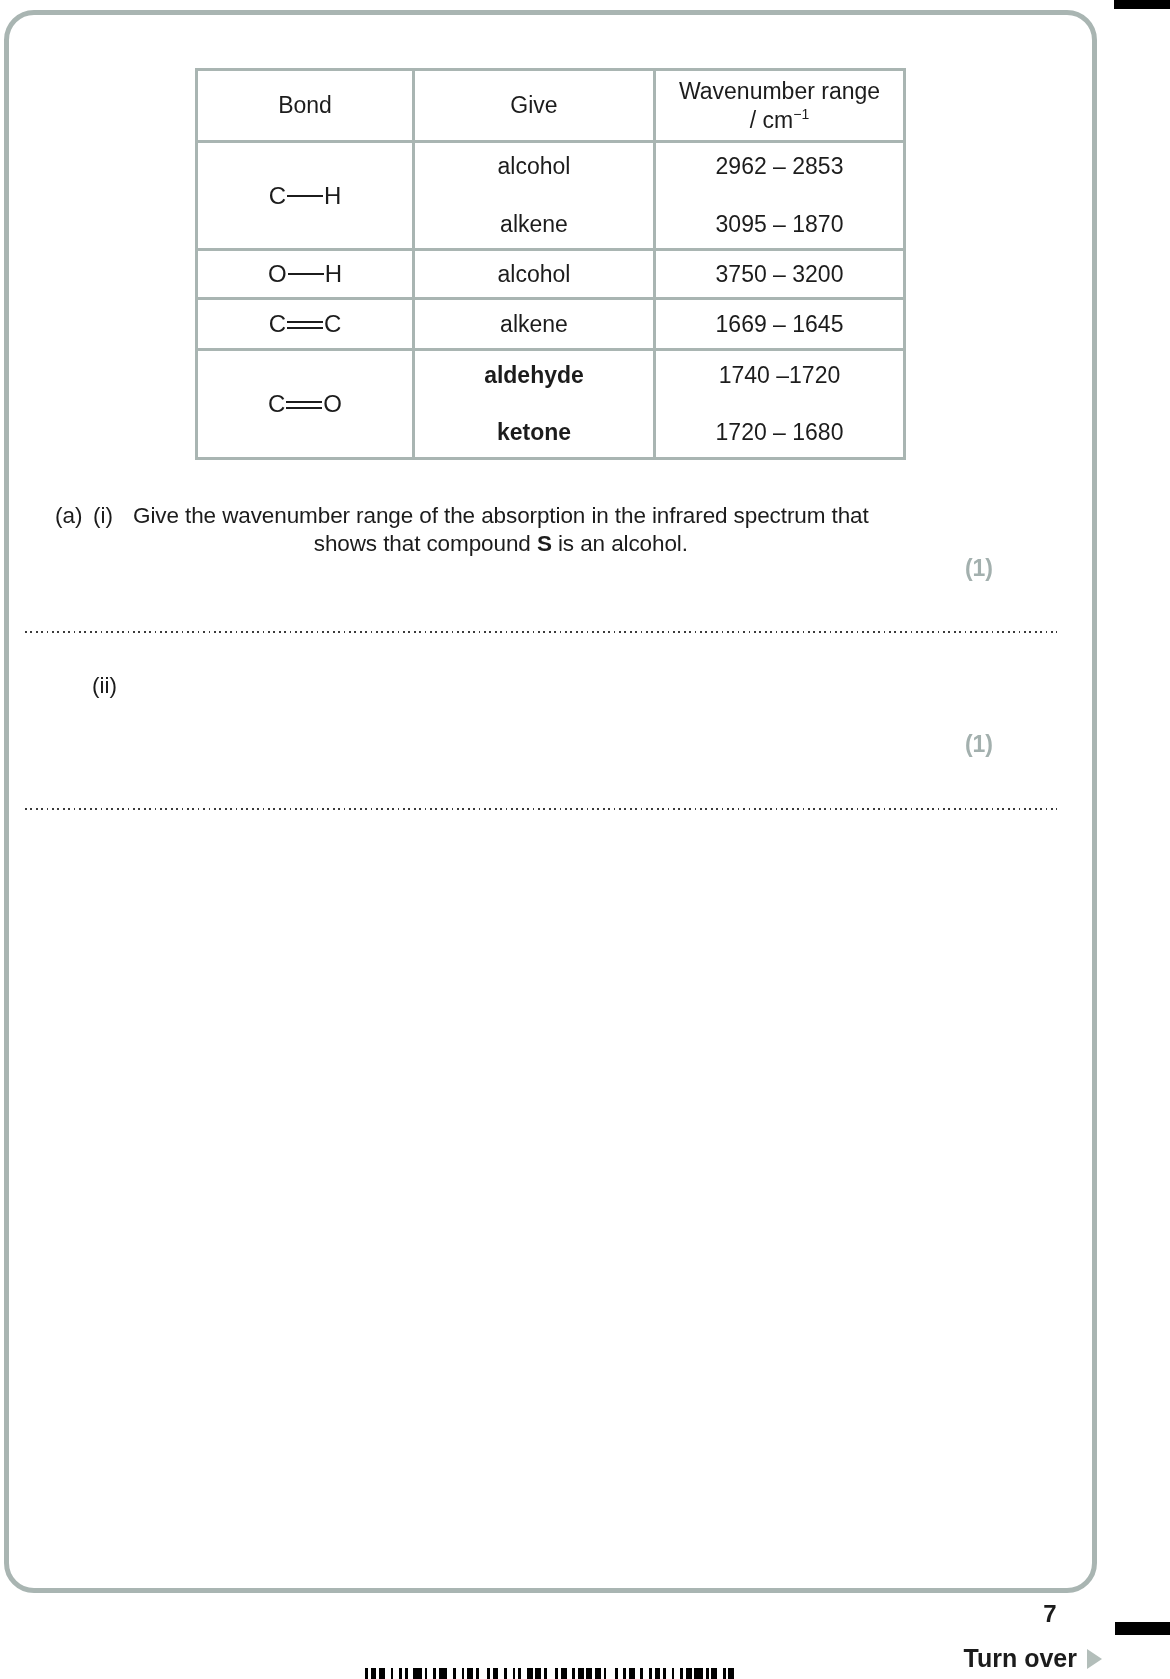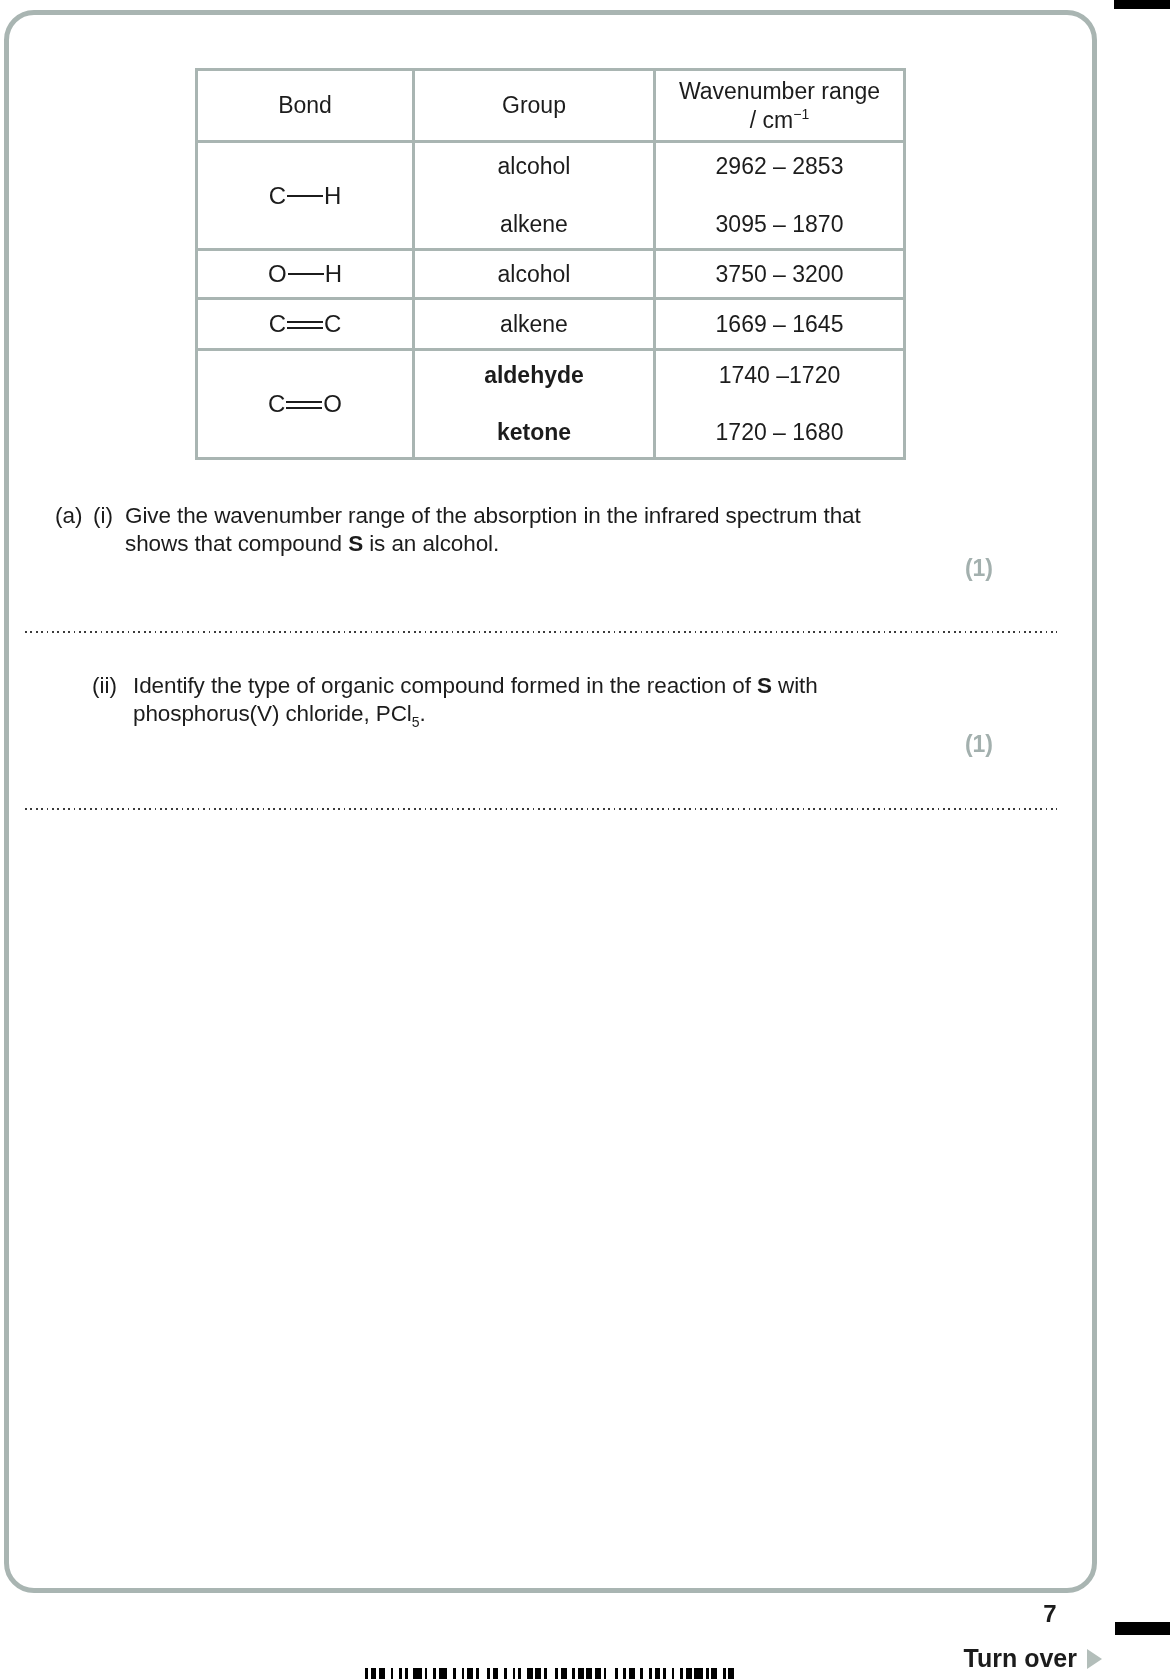--- a/index.html
+++ b/index.html
@@ -75,21 +75,21 @@
   <div class="tbl-wrap">
     <table class="ir">
       <colgroup>
           <col class="c1">
           <col class="c2">
           <col class="c3">
         </colgroup>
       <tbody>
           <tr class="hdr">
         <th>Bond</th>
-        <th>Group</th>
+        <th>Give</th>
         <th>
           <div class="hdr-2line">
             <div>Wavenumber range</div>
             <div><span>/ cm</span><sup class="inv">−1</sup></div>
           </div>
         </th>
       </tr>
       <tr class="r1">
         <td>
           <span class="bond"><span>C</span><span class="bond-line single"></span><span>H</span></span>
@@ -137,32 +137,28 @@
             <div>1720 – 1680</div>
           </div>
         </td>
       </tr>
     </tbody>
       </table>
   </div>
 
   <div class="qnum" style="left:55px;top:502px;">(a)</div>
   <div class="qnum" style="left:93px;top:502px;">(i)</div>
-  <div class="qtext" style="left:125px;top:502px;">
+  <div class="qtext" style="left:133px;top:502px;text-align:center;">
     <div>Give the wavenumber range of the absorption in the infrared spectrum that</div>
     <div><span>shows that compound </span><span class="bold">S</span><span> is an alcohol.</span></div>
   </div>
   <div class="marks" style="top:555px;">(1)</div>
   <div class="dotted" style="top:631px;"></div>
 
   <div class="qnum" style="left:92px;top:672px;">(ii)</div>
-  <div class="qtext" style="left:133px;top:672px;">
-    <div><span>Identify the type of organic compound formed in the reaction of </span><span class="bold">S</span><span> with</span></div>
-    <div><span>phosphorus(V) chloride, PCl</span><sub class="small">5</sub><span>.</span></div>
-  </div>
   <div class="marks" style="top:731px;">(1)</div>
   <div class="dotted" style="top:808px;"></div>
 
   <div class="page-num">7</div>
   <div class="turnover">
     <span class="turnover-label">Turn over</span>
     <span class="turnover-arrow"></span>
   </div>
   <div class="barcode">
     <div class="bars" id="bars">

